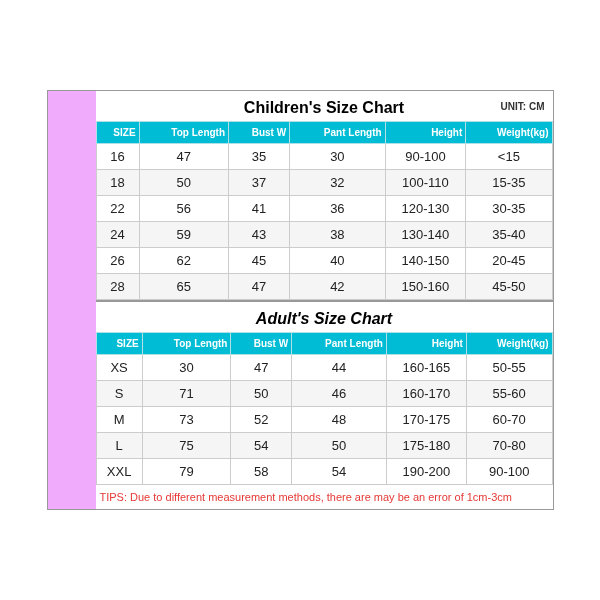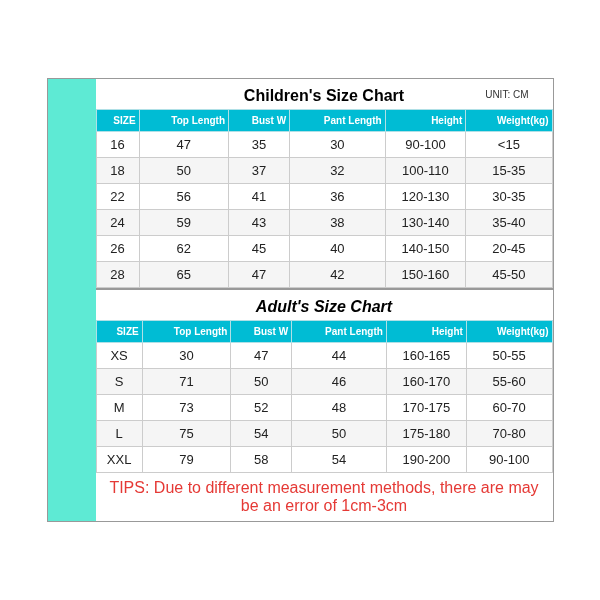--- a/index.html
+++ b/index.html
@@ -9,38 +9,38 @@
       background: #fff;
       font-family: Arial, sans-serif;
       font-size: 13px;
       display: flex;
       align-items: center;
       justify-content: center;
     }
     .chart-container {
       width: 507px;
       border: 1.5px solid #999;
-      background: #5eead4;
+      background: #f0abfc;
       padding-left: 48px;
     }
     .section-title {
       text-align: center;
       font-weight: bold;
       font-size: 16px;
       padding: 8px 4px 4px 4px;
       background: #fff;
       position: relative;
     }
     .unit-label {
       position: absolute;
-      right: 24px;
+      right: 8px;
       top: 50%;
       transform: translateY(-50%);
       font-size: 10px;
-      font-weight: normal;
+      font-weight: bold;
       color: #333;
     }
     table {
       width: 100%;
       border-collapse: collapse;
     }
     th {
       background: #00bcd4;
       color: #fff;
       font-weight: bold;
@@ -61,23 +61,23 @@
     }
     tr:nth-child(odd) td {
       background: #fff;
     }
     .adult-header {
       background: #fff;
       border-top: 2px solid #999;
       font-style: italic;
     }
     .tips {
-      text-align: center;
+      text-align: left;
       color: #e53935;
-      font-size: 16px;
+      font-size: 11px;
       padding: 6px 4px;
       background: #fff;
     }
   </style>
 </head>
 <body>
 
 <div class="chart-container">
 
   <div class="section-title">

